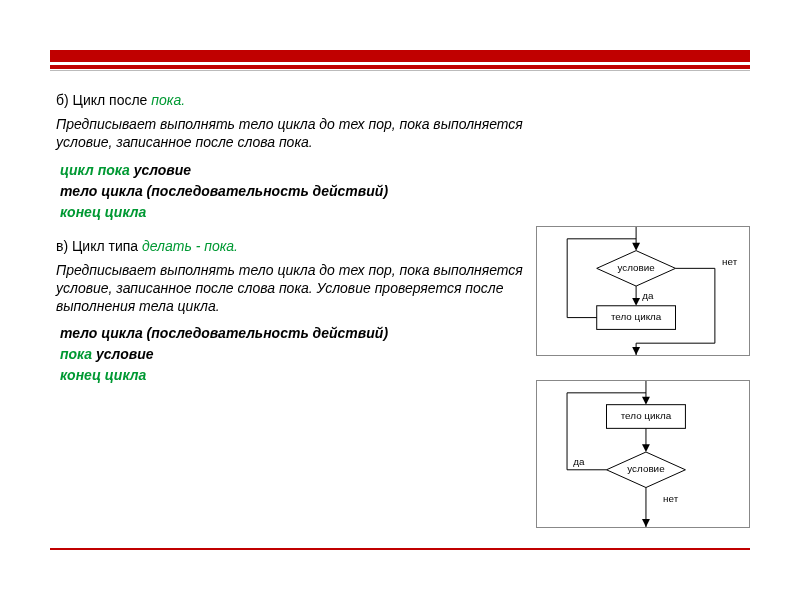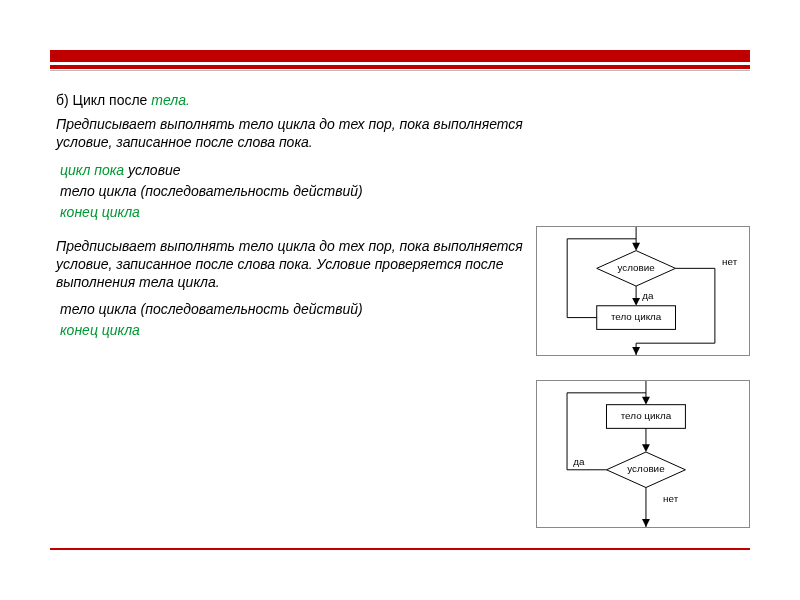--- a/index.html
+++ b/index.html
@@ -41,20 +41,21 @@
   .para {
     margin: 6px 0;
     line-height: 1.3;
   }
   .italic { font-style: italic; }
   .green { color: #009933; }
   .code-block {
     margin: 8px 0 14px 4px;
     font-style: italic;
     line-height: 1.5;
+    font-weight: bold;
   }
   .bottom-rule {
     position: absolute;
     left: 50px;
     right: 50px;
     bottom: 50px;
     height: 2px;
     background: #c00000;
   }
   
@@ -96,32 +97,36 @@
 
   <div class="rule-block">
     <div class="rule-dark"></div>
     <div class="rule-light"></div>
     <div class="rule-grey"></div>
   </div>
 
   <div class="content">
 
     <p class="para">
-      <span>б) Цикл после </span><span class="italic green">тела.</span>
+      <span>б) Цикл после </span><span class="italic green">пока.</span>
     </p>
     <p class="para italic section-b">Предписывает выполнять тело цикла до тех пор, пока выполняется условие, записанное после слова пока.</p>
     <div class="code-block">
       <div><span class="green">цикл пока</span><span> условие</span></div>
       <div>тело цикла (последовательность действий)</div>
       <div class="green">конец цикла</div>
     </div>
 
+    <p class="para">
+      <span>в) Цикл типа </span><span class="italic green">делать - пока.</span>
+    </p>
     <p class="para italic section-c">Предписывает выполнять тело цикла до тех пор, пока выполняется условие, записанное после слова пока. Условие проверяется после выполнения тела цикла.</p>
     <div class="code-block">
       <div>тело цикла (последовательность действий)</div>
+      <div><span class="green">пока</span><span> условие</span></div>
       <div class="green">конец цикла</div>
     </div>
 
   </div>
 
   <div class="flow" style="left:536px;top:226px;width:214px;height:130px">
     <svg viewBox="0 0 214 130">
 
       <line class="line" x1="100" y1="0" x2="100" y2="22"></line>
       <polygon points="100,24 96,16 104,16" fill="#000"></polygon>

